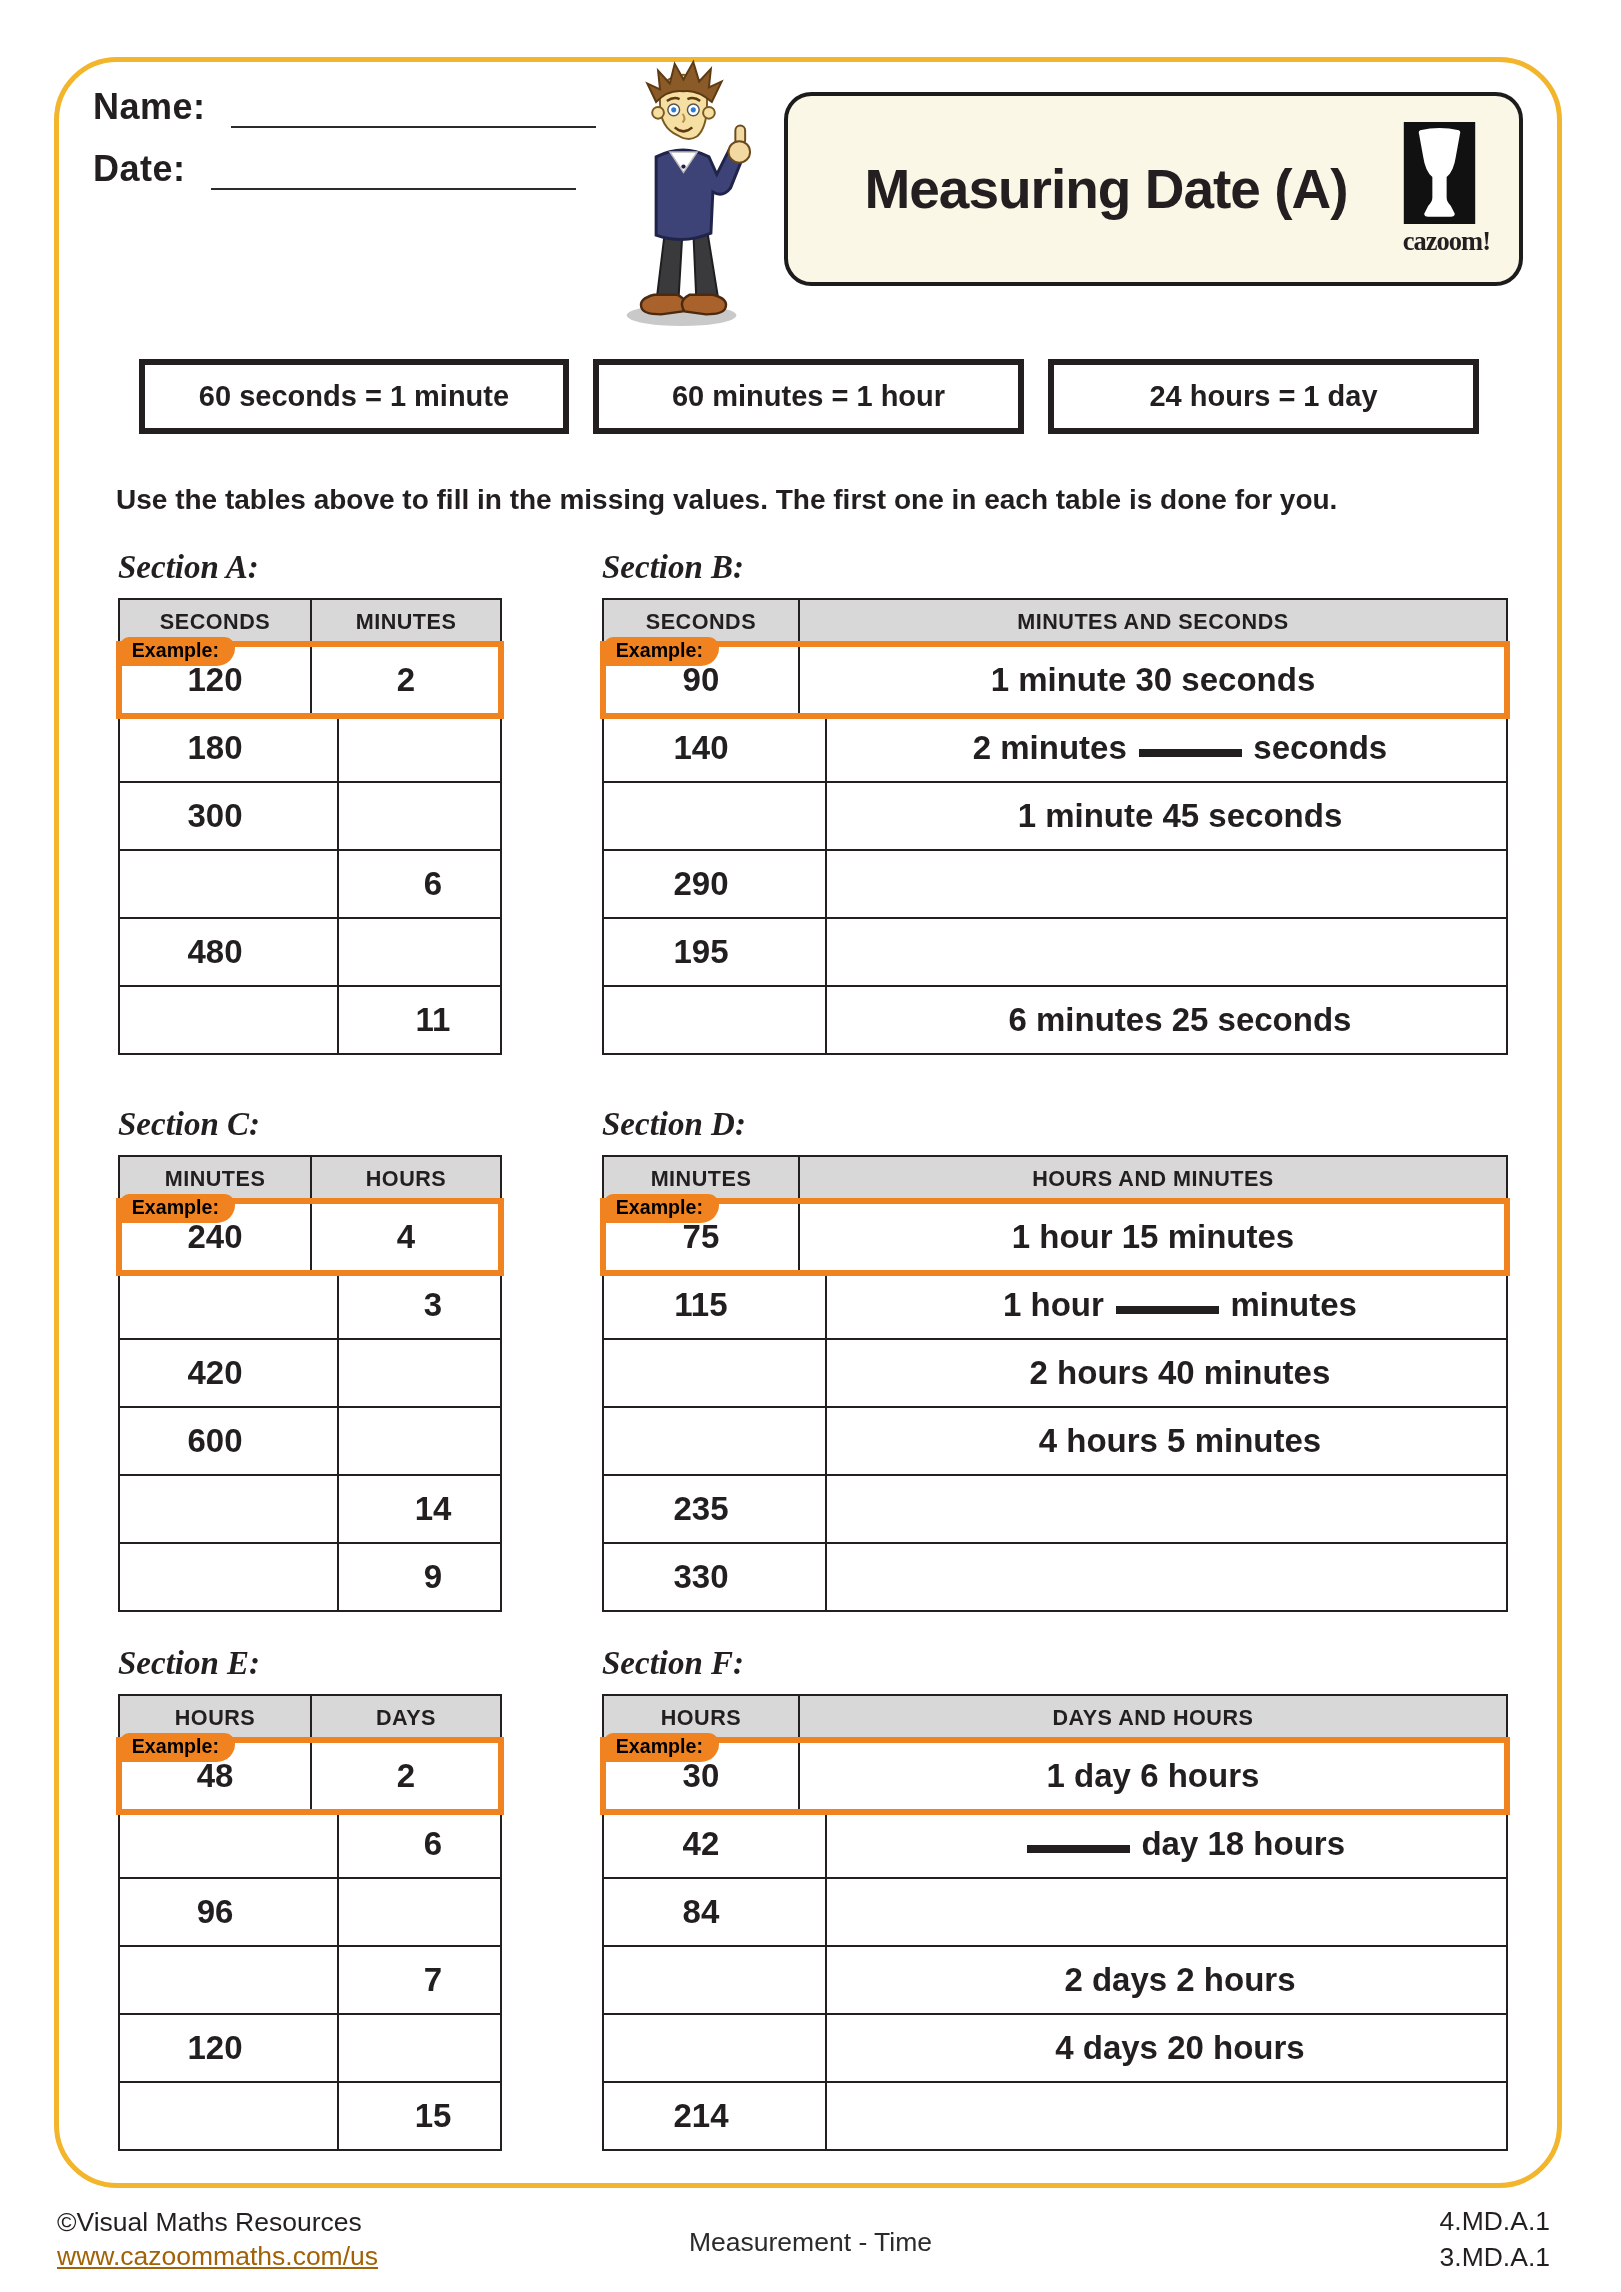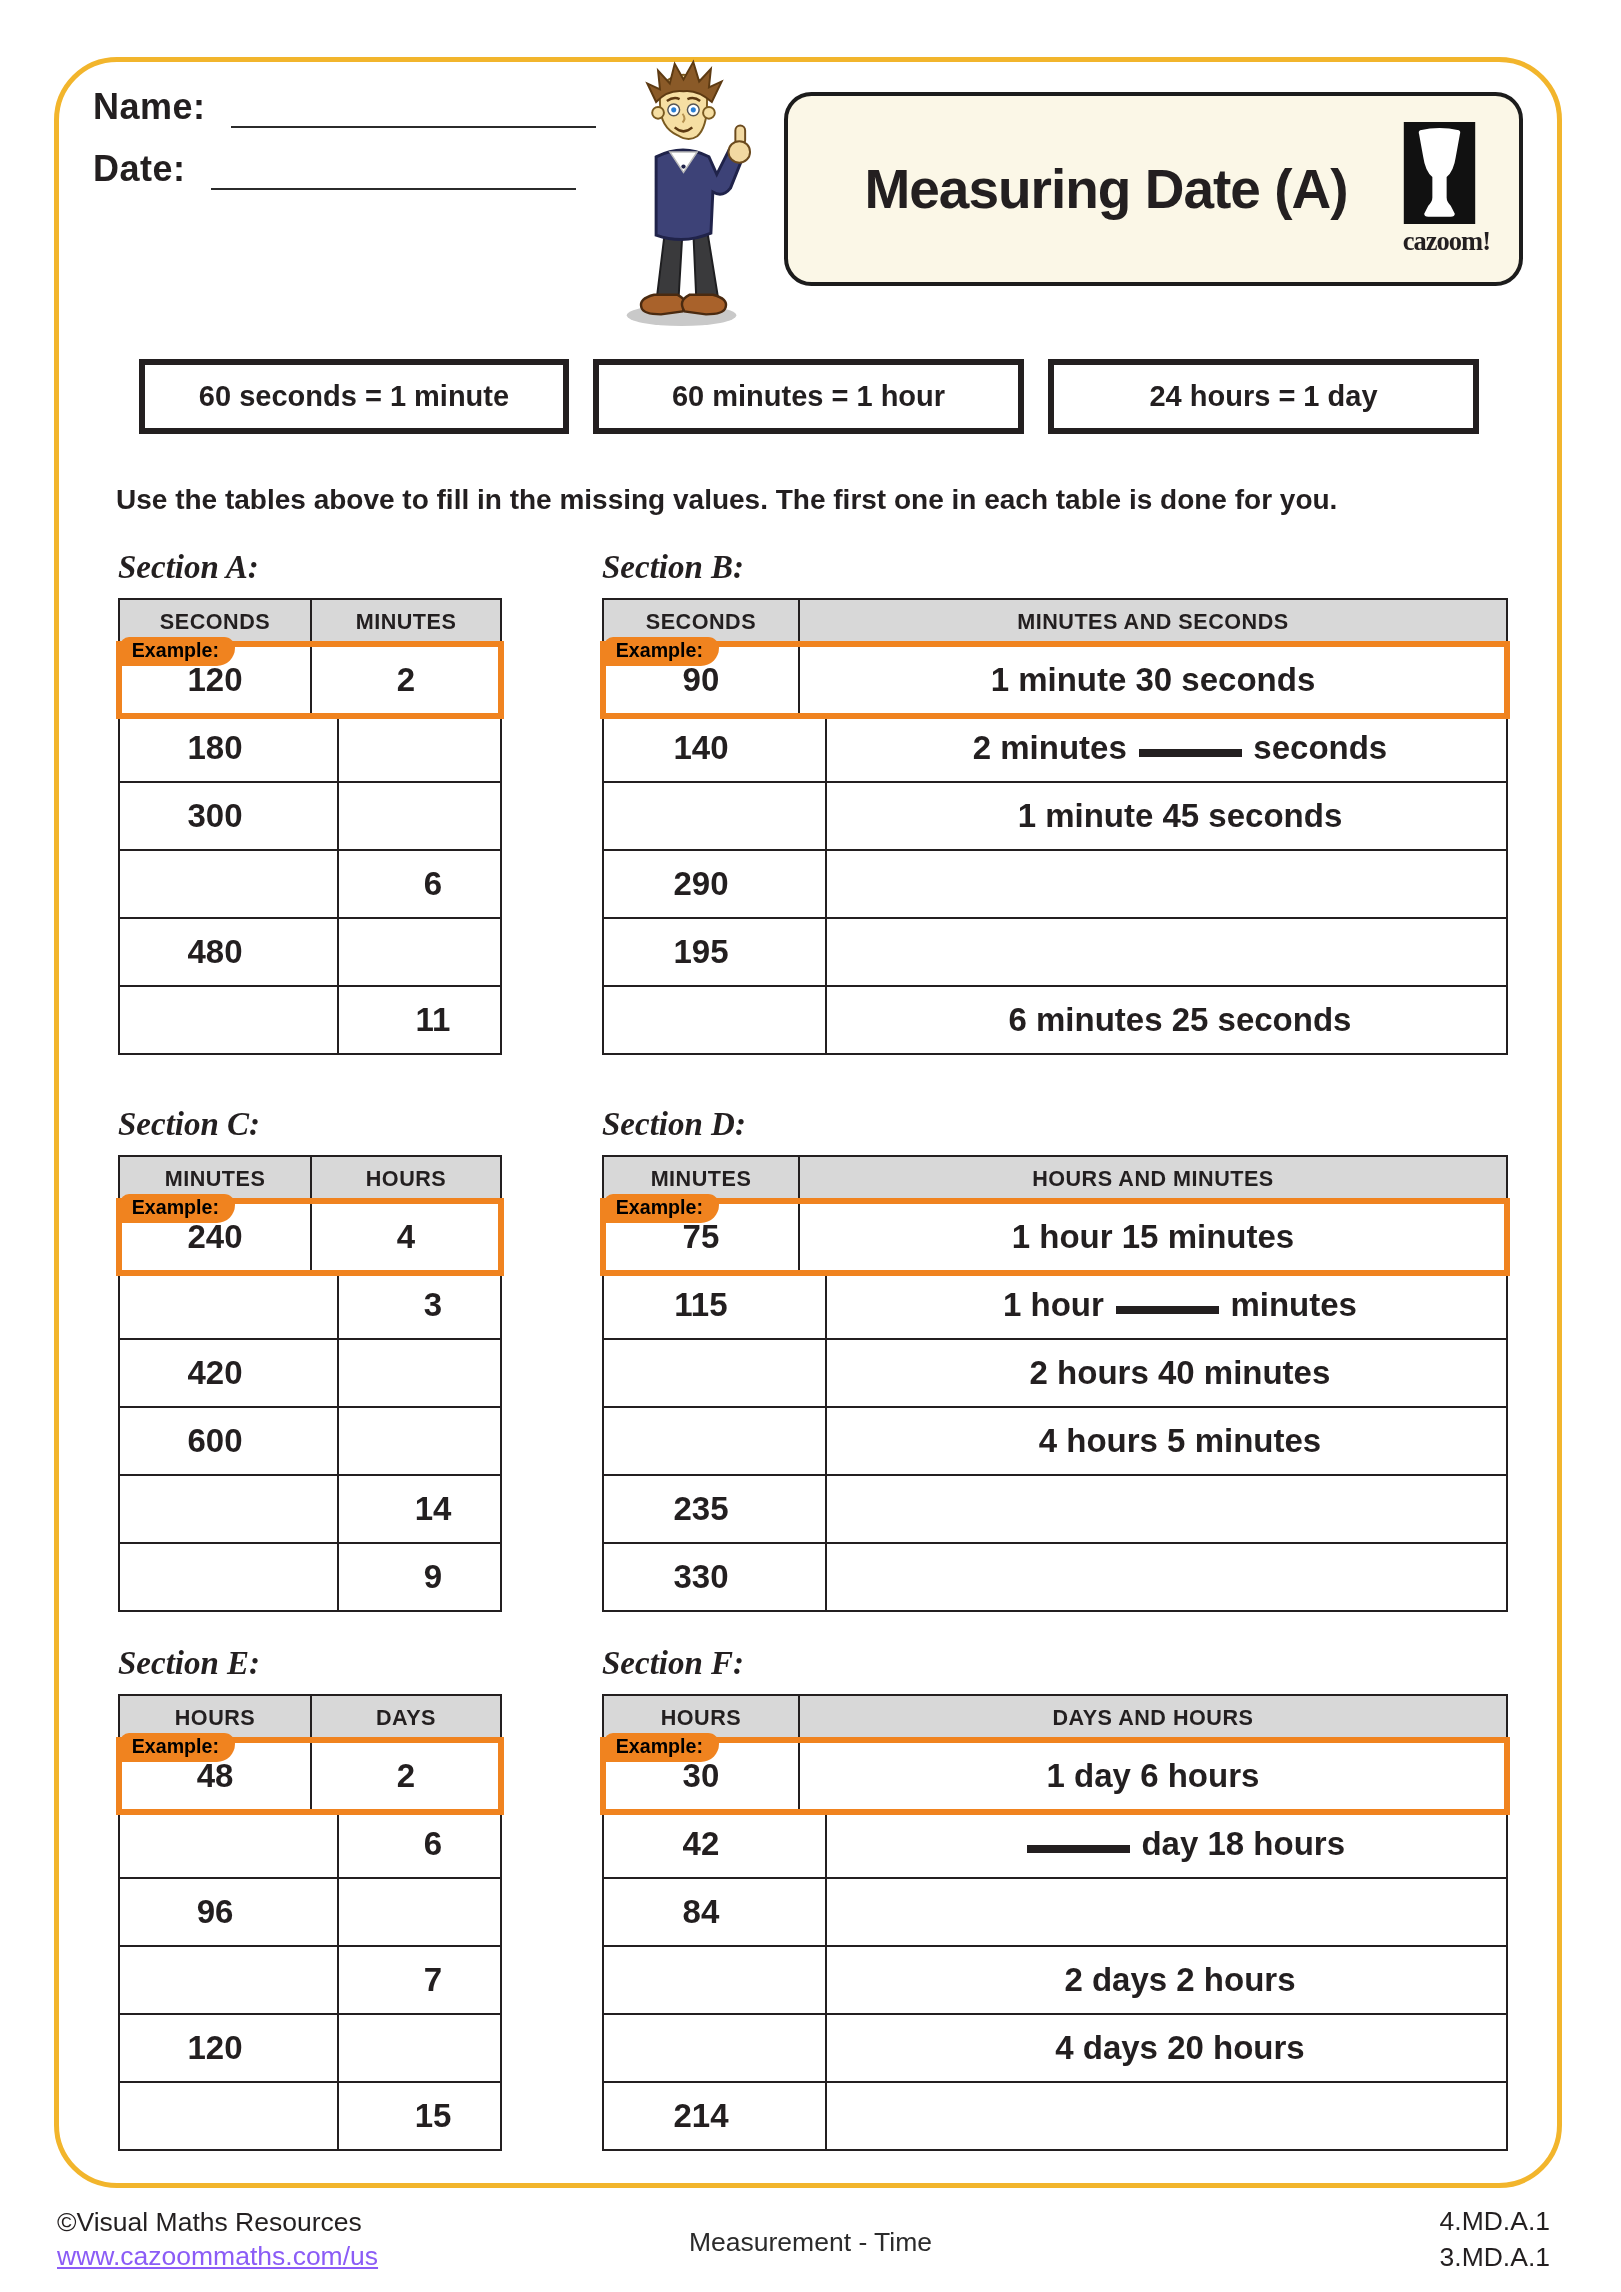--- a/index.html
+++ b/index.html
@@ -59,21 +59,21 @@
   .trow.example::after{content:"";position:absolute;inset:-5.9px -3.9px -5.9px -3.9px;
         border:6.9px solid #F0831F;pointer-events:none;z-index:2;}
   .example-tab{position:absolute;top:-9.8px;left:0;z-index:3;
         background:#F0831F;color:#000000;font-size:19.6px;font-weight:bold;
         padding:2px 15.7px 3.9px 11.8px;border-radius:9.8px 11.8px 19.6px 2px;}
   .blank{display:inline-block;width:103px;height:9.8px;border-bottom:8.8px solid #231F20;
          margin:0 11.8px;vertical-align:-13.7px;}
 
   
   .foot-left{position:absolute;left:57px;top:2205px;font-size:26.5px;line-height:34px;}
-  .foot-link{color:#8b5cf6;text-decoration:underline;cursor:pointer;}
+  .foot-link{color:#a16207;text-decoration:underline;cursor:pointer;}
   .foot-center{position:absolute;left:0;top:2227px;width:1621px;text-align:center;
                font-size:26.5px;color:#2b2b2b;}
   .foot-right{position:absolute;right:71px;top:2203px;text-align:right;
               font-size:26.5px;line-height:36px;}
 </style>
 </head>
 <body>
 
 <div class="page">
   <div class="frame"></div>

